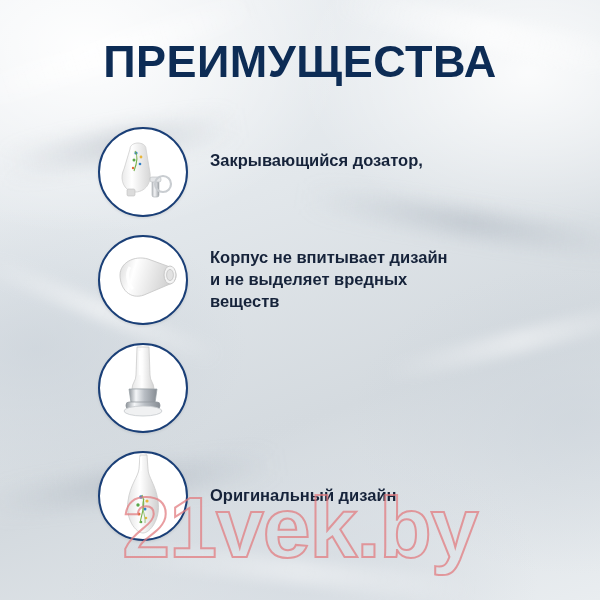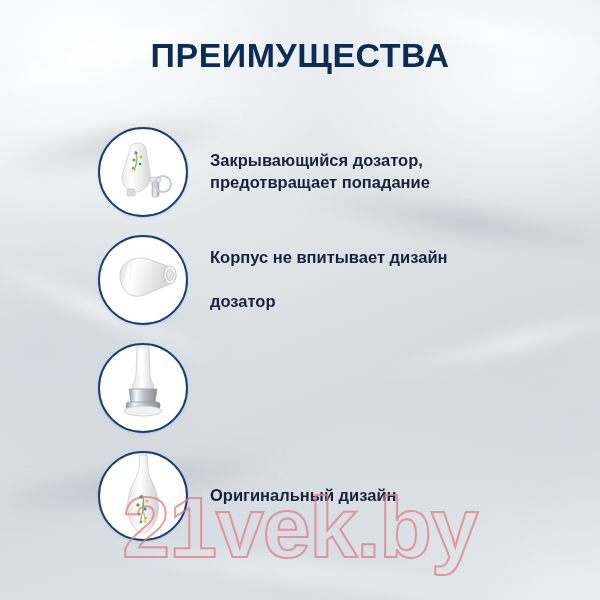--- a/index.html
+++ b/index.html
@@ -47,21 +47,21 @@
   .d1 { left: 0px;    top: 130px; width: 240px; height: 30px; transform: rotate(-10deg); }
   .d2 { left: 300px;  top: 210px; width: 340px; height: 26px; transform: rotate(9deg); }
   .d3 { left: -20px;  top: 470px; width: 300px; height: 28px; transform: rotate(-8deg); }
 
   .title {
     position: absolute;
     top: 36px;
     left: 0;
     right: 0;
     text-align: center;
-    font-size: 34px;
+    font-size: 45px;
     font-weight: bold;
     letter-spacing: 0.5px;
     color: #0d2c55;
     font-family: "Liberation Sans", sans-serif;
   }
 
   .items {
     position: absolute;
     top: 118px;
     left: 98px;
@@ -152,21 +152,21 @@
           <circle cx="33" cy="39" r="1.2" fill="#e06a3a"></circle>
           <path d="M35 22 C38 26, 37 34, 34 42" stroke="#79b24c" stroke-width="1.1" fill="none"></path>
           <rect x="27" y="60" width="8" height="7" rx="1.5" fill="#dcdcdc" stroke="#bfbfbf" stroke-width="0.6"></rect>
           <rect x="52" y="52" width="7" height="16" rx="2" fill="url(#gm1)" stroke="#a9aeb3" stroke-width="0.6"></rect>
           <rect x="50" y="48" width="11" height="5" rx="2" fill="#e4e6e8" stroke="#b6babe" stroke-width="0.6"></rect>
           <circle cx="63" cy="55" r="8" fill="none" stroke="#c9cdd1" stroke-width="2.2"></circle>
         </svg>
       </div>
       <div class="text">
         <span>Закрывающийся дозатор,</span><br>
-        <span>предотвращает попадание</span><br>
+        <br>
       </div>
     </div>
 
     <div class="item">
       <div class="circle">
         <svg width="86" height="86" viewBox="0 0 86 86">
           <defs>
             <linearGradient id="g2" x1="0" y1="0" x2="1" y2="0.2">
               <stop offset="0%" stop-color="#dadada"></stop>
               <stop offset="30%" stop-color="#ffffff"></stop>
@@ -174,22 +174,22 @@
             </linearGradient>
           </defs>
           <path d="M20 38 C20 26, 34 18, 48 22 L70 30 C78 33, 78 44, 70 47 L44 58 C30 63, 20 52, 20 38 Z" fill="url(#g2)" stroke="#c8c8c8" stroke-width="0.9"></path>
           <ellipse cx="70" cy="38" rx="6" ry="9" fill="#f4f4f4" stroke="#c4c4c4" stroke-width="0.9"></ellipse>
           <ellipse cx="70" cy="38" rx="3.4" ry="5.6" fill="#e2e2e2" stroke="#bdbdbd" stroke-width="0.7"></ellipse>
           <path d="M30 30 C26 36, 27 46, 33 52" stroke="#ffffff" stroke-width="3" fill="none" opacity="0.85"></path>
         </svg>
       </div>
       <div class="text">
         <span>Корпус не впитывает дизайн</span><br>
-        <br>
-        <span>дозатор</span>
+        <span>и не выделяет вредных</span><br>
+        <span>веществ</span>
       </div>
     </div>
 
     <div class="item">
       <div class="circle">
         <svg width="86" height="86" viewBox="0 0 86 86">
           <defs>
             <linearGradient id="g3" x1="0" y1="0" x2="1" y2="0">
               <stop offset="0%" stop-color="#e6e6e6"></stop>
               <stop offset="45%" stop-color="#ffffff"></stop>

